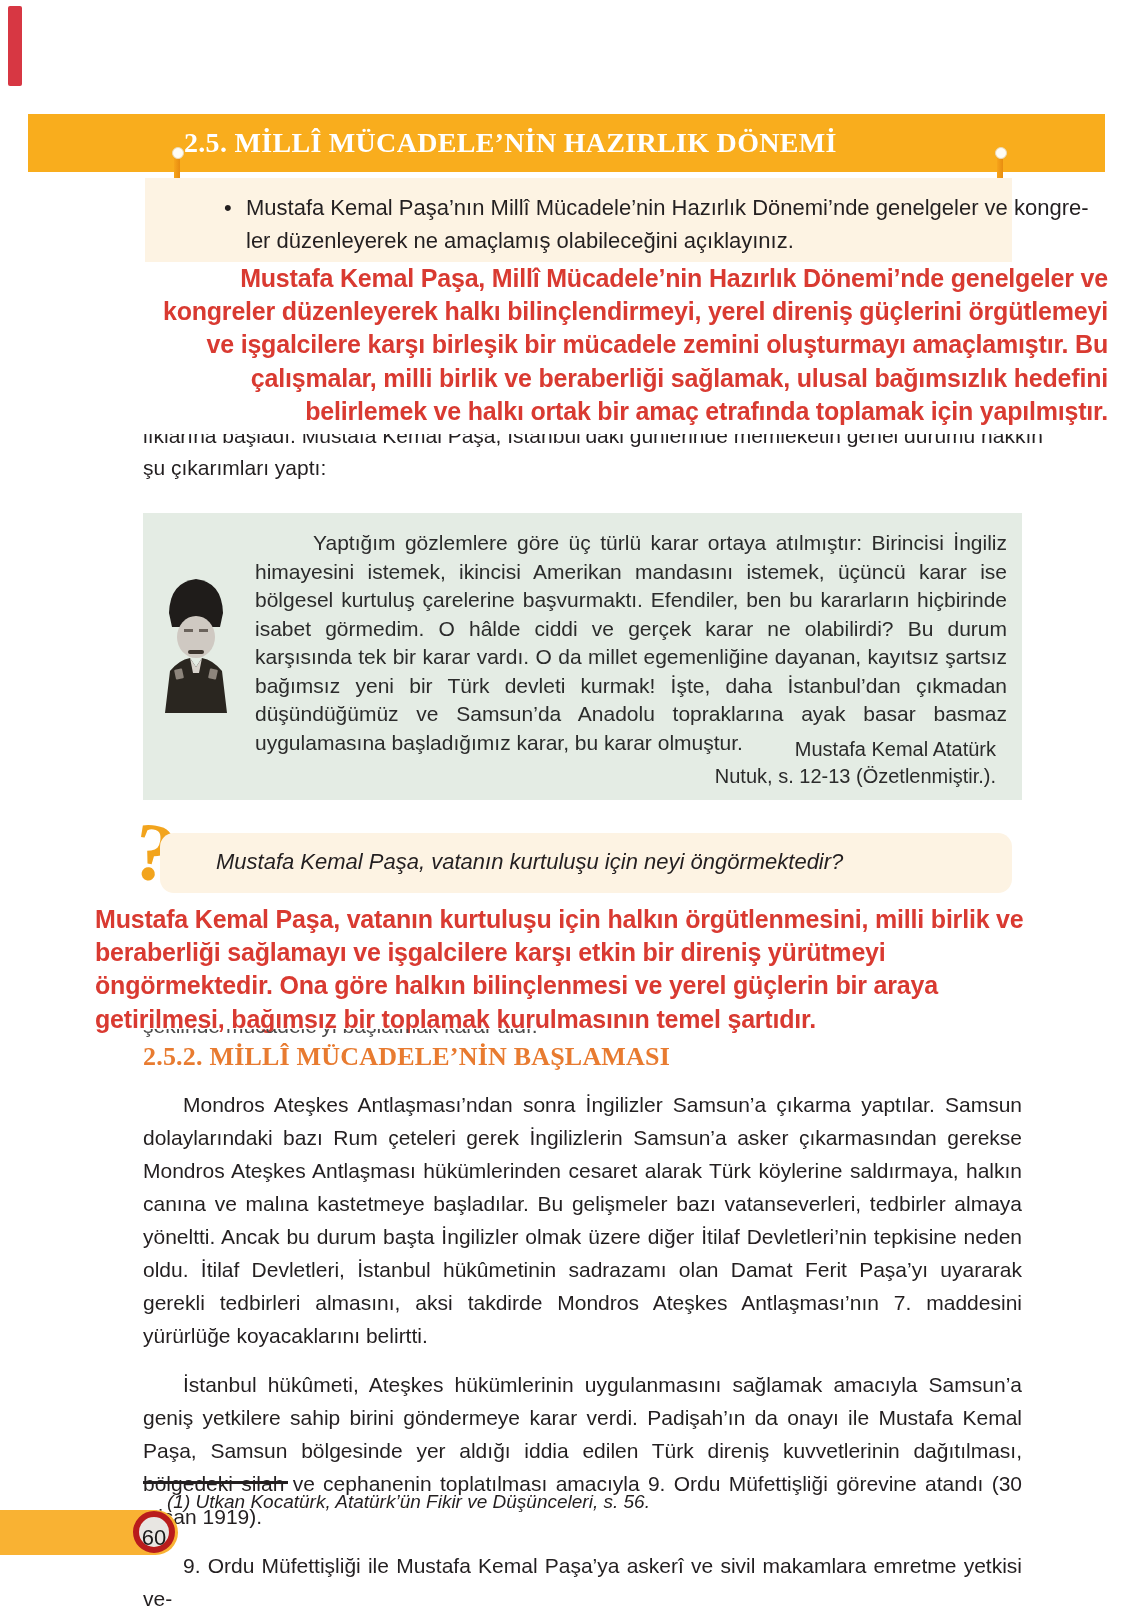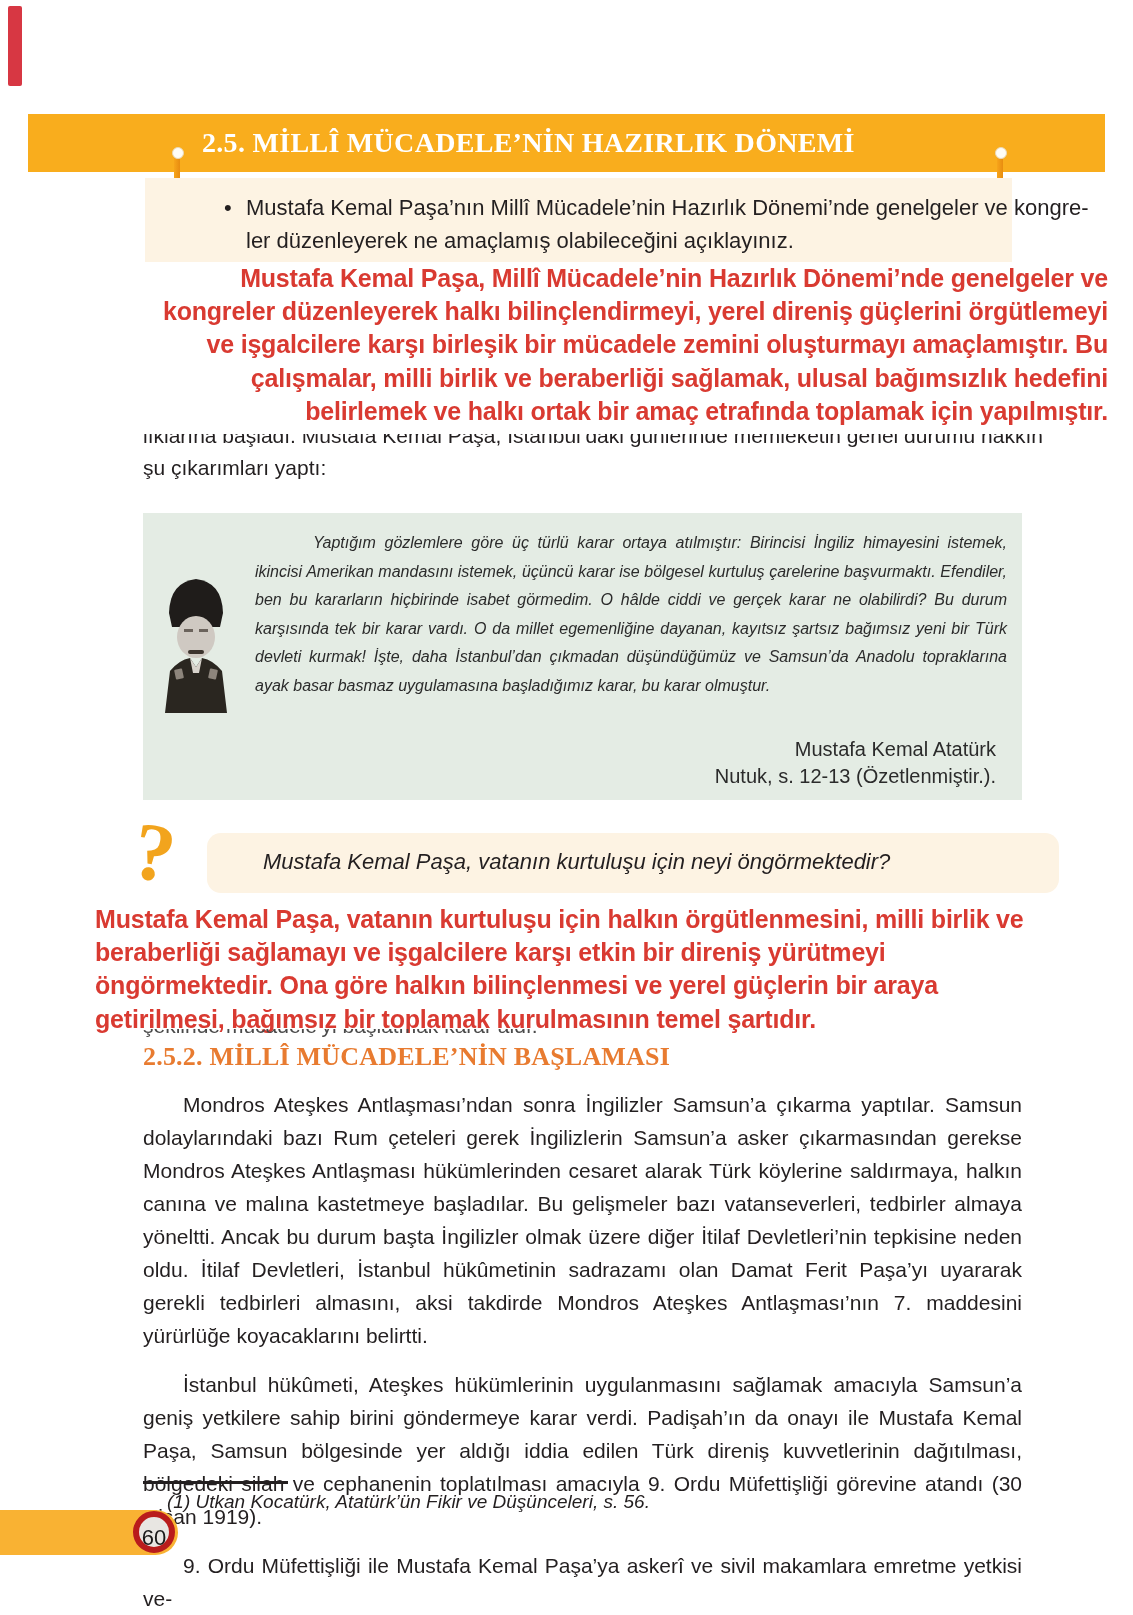--- a/index.html
+++ b/index.html
@@ -8,21 +8,21 @@
     position:relative; width:1133px; height:1615px;
     background:#ffffff; overflow:hidden;
     font-family:"Liberation Sans", sans-serif; color:#231f20;
   }
   .abs { position:absolute; }
 
   
   #edge-strip { left:8px; top:6px; width:14px; height:80px; background:#d73743; border-radius:2px; }
 
   
-  #banner { left:28px; top:114px; width:1077px; height:58px; background:#f9ad1d;padding-left:18px; }
+  #banner { left:28px; top:114px; width:1077px; height:58px; background:#f9ad1d; }
   #banner-title {
     font-family:"Liberation Serif", serif; font-weight:bold;
     font-size:28px; color:#ffffff; line-height:58px; padding-left:156px;
     letter-spacing:0.3px; white-space:nowrap;
   }
 
   
   .pin { width:6px; height:38px; background:linear-gradient(90deg,#f7a51a,#e88c10); border-radius:3px; }
   .pin::before {
     content:""; position:absolute; top:-3px; left:-2px; width:10px; height:10px;
@@ -49,29 +49,29 @@
   #clipped-top { left:143px; top:434px; width:900px; height:18px; }
   #clipped-top .inner { margin-top:-10px; font-size:21px; white-space:nowrap; }
   #line-follow { left:143px; top:456px; font-size:21px; }
   #clipped-mid { left:143px; top:1029px; width:620px; height:8px; }
   #clipped-mid .inner { margin-top:-15px; font-size:21px; white-space:nowrap; color:#4a4a4a; }
 
   
   #quote-box { left:143px; top:513px; width:879px; height:287px; background:#e4ece4; }
   #quote-text {
     position:absolute; left:112px; top:16px; width:752px;
-    font-size:16px; font-style:italic; line-height:28.5px;
+    font-size:21px; line-height:28.5px;
     text-align:justify; text-indent:58px; color:#2b2b2b;
   }
   #quote-attr { position:absolute; right:26px; bottom:10px; text-align:right;
     font-size:20px; line-height:27px; color:#2b2b2b; }
   #portrait { position:absolute; left:14px; top:60px; width:78px; height:140px; }
 
   
-  #q2-box { left:160px; top:833px; width:852px; height:60px; background:#fdf3e3; border-radius:14px;margin-left:47px; }
+  #q2-box { left:160px; top:833px; width:852px; height:60px; background:#fdf3e3; border-radius:14px; }
   #q2-text { position:absolute; left:56px; top:16px; font-size:22px; font-style:italic; color:#231f20; }
   #qmark { left:123px; top:806px; width:62px; height:96px; }
 
   
   #section-heading {
     left:143px; top:1042px;
     font-family:"Liberation Serif", serif; font-weight:bold;
     font-size:26px; color:#e87b30; letter-spacing:0.2px; white-space:nowrap;
   }
 

